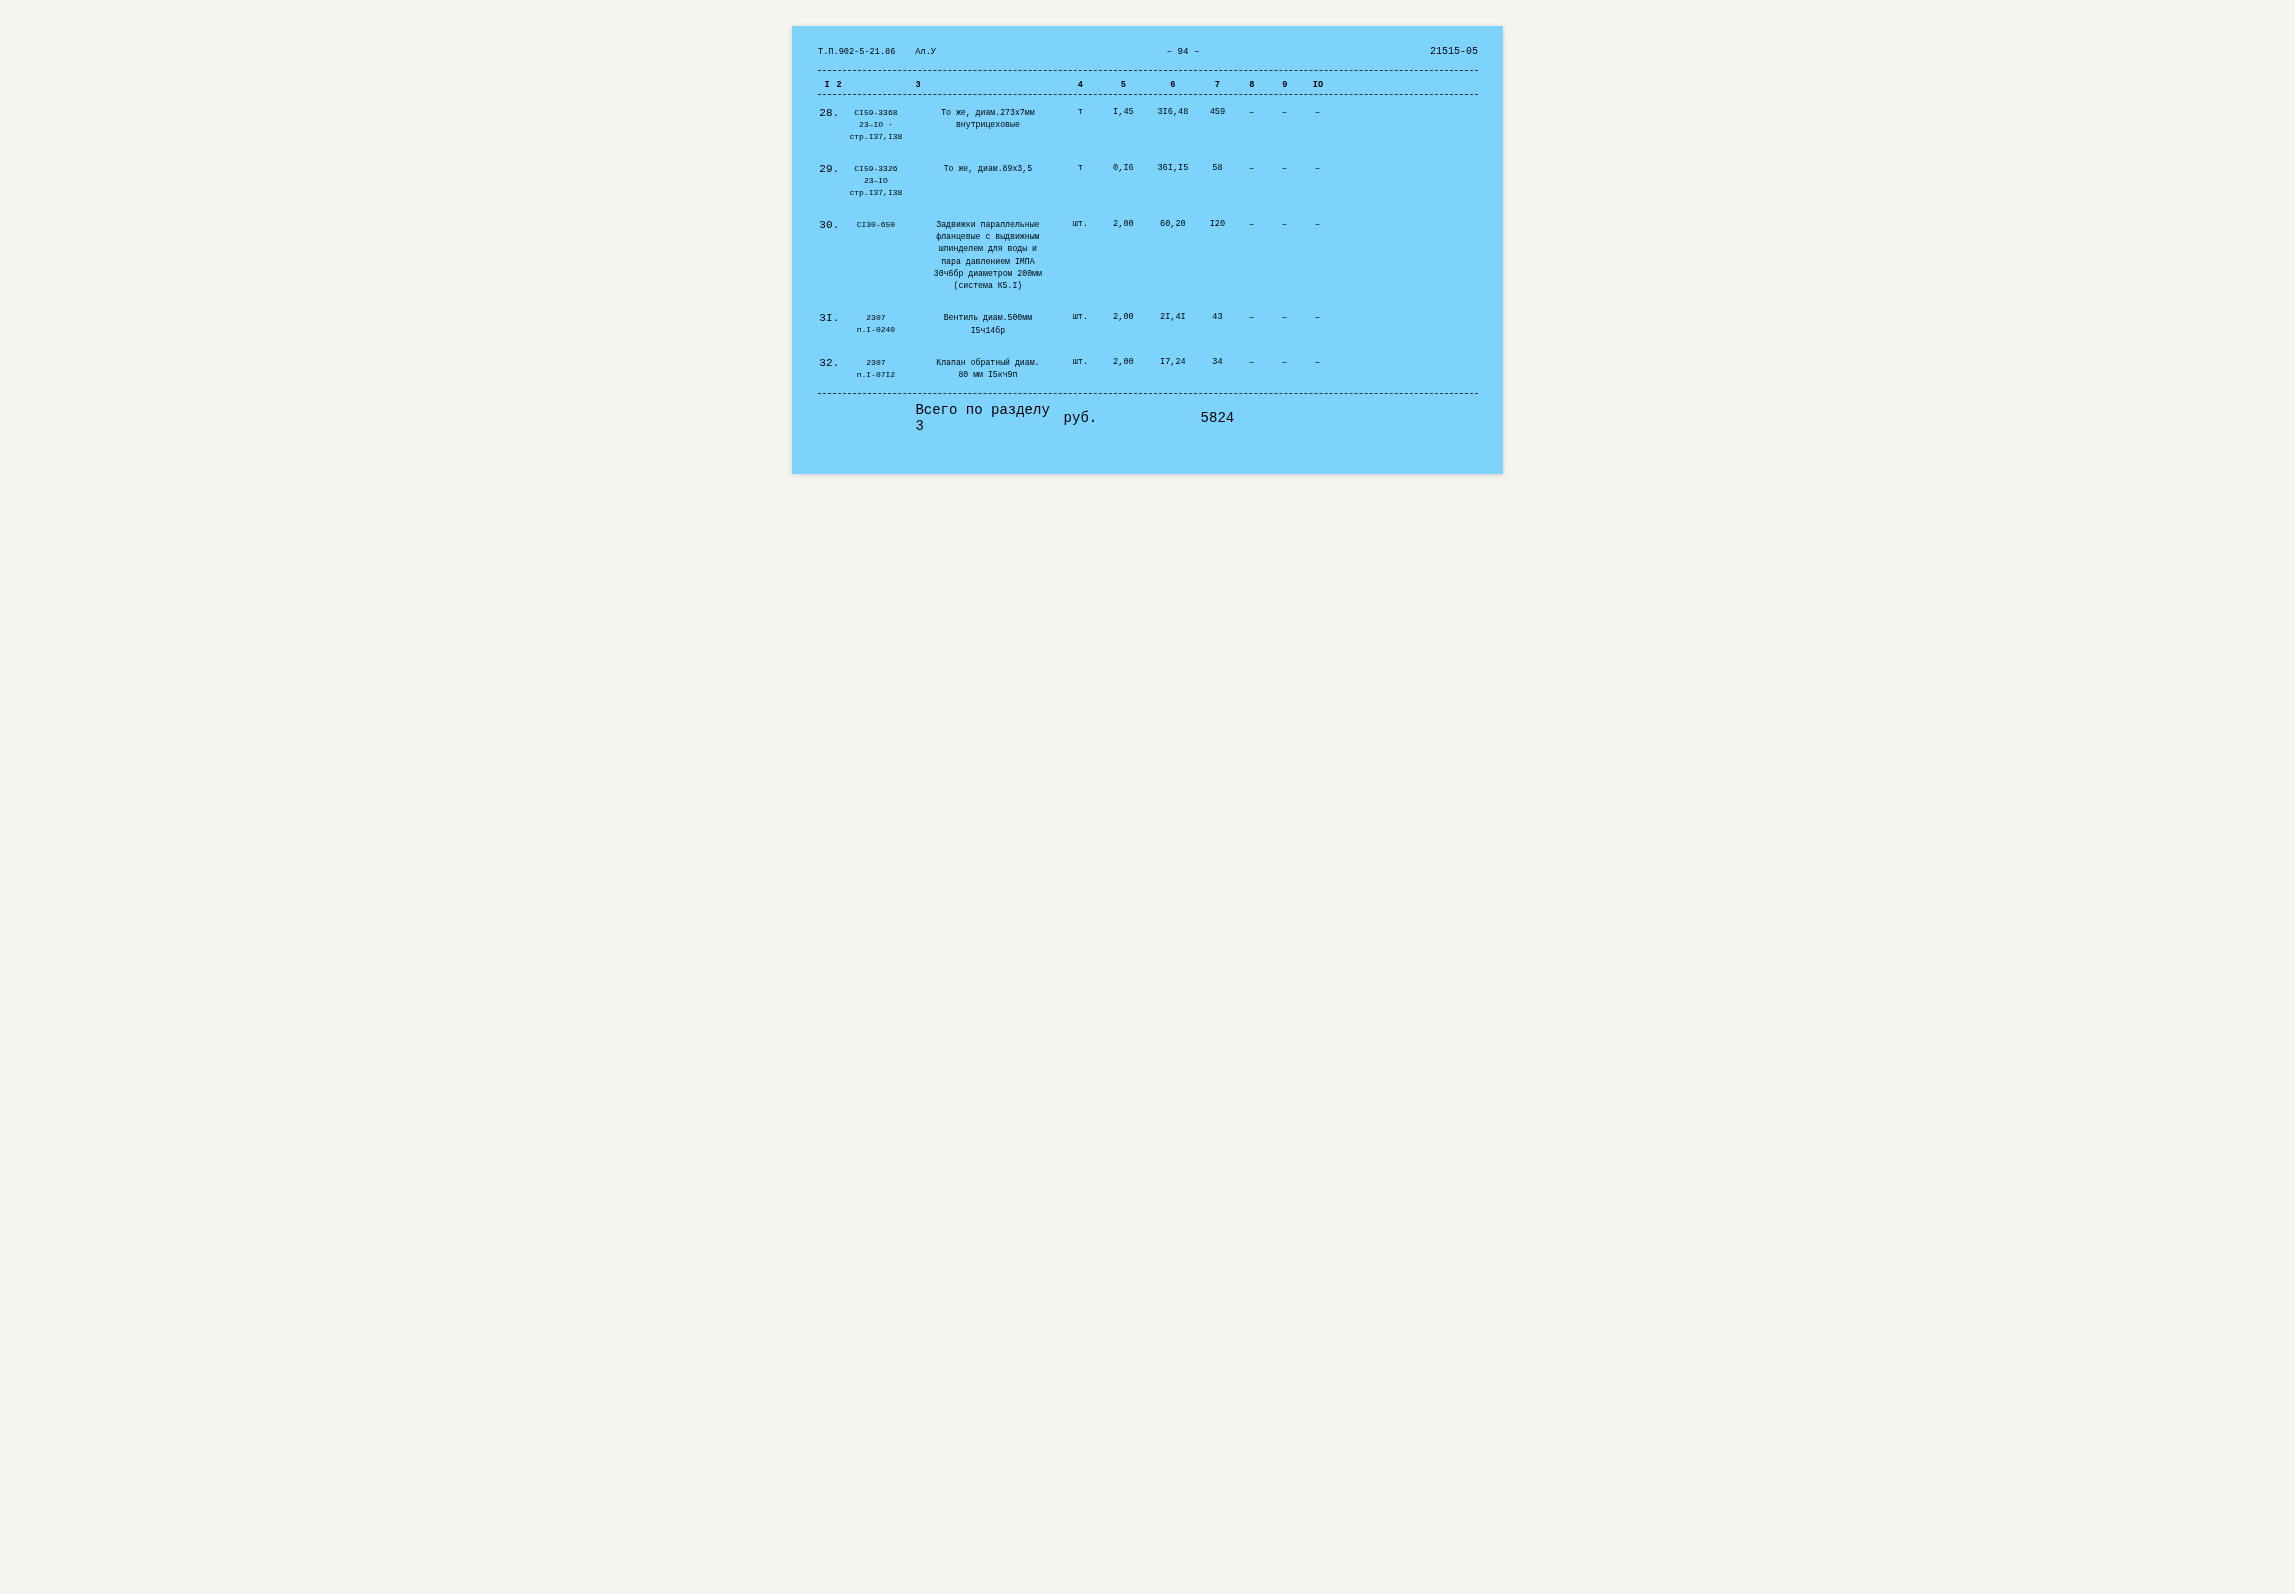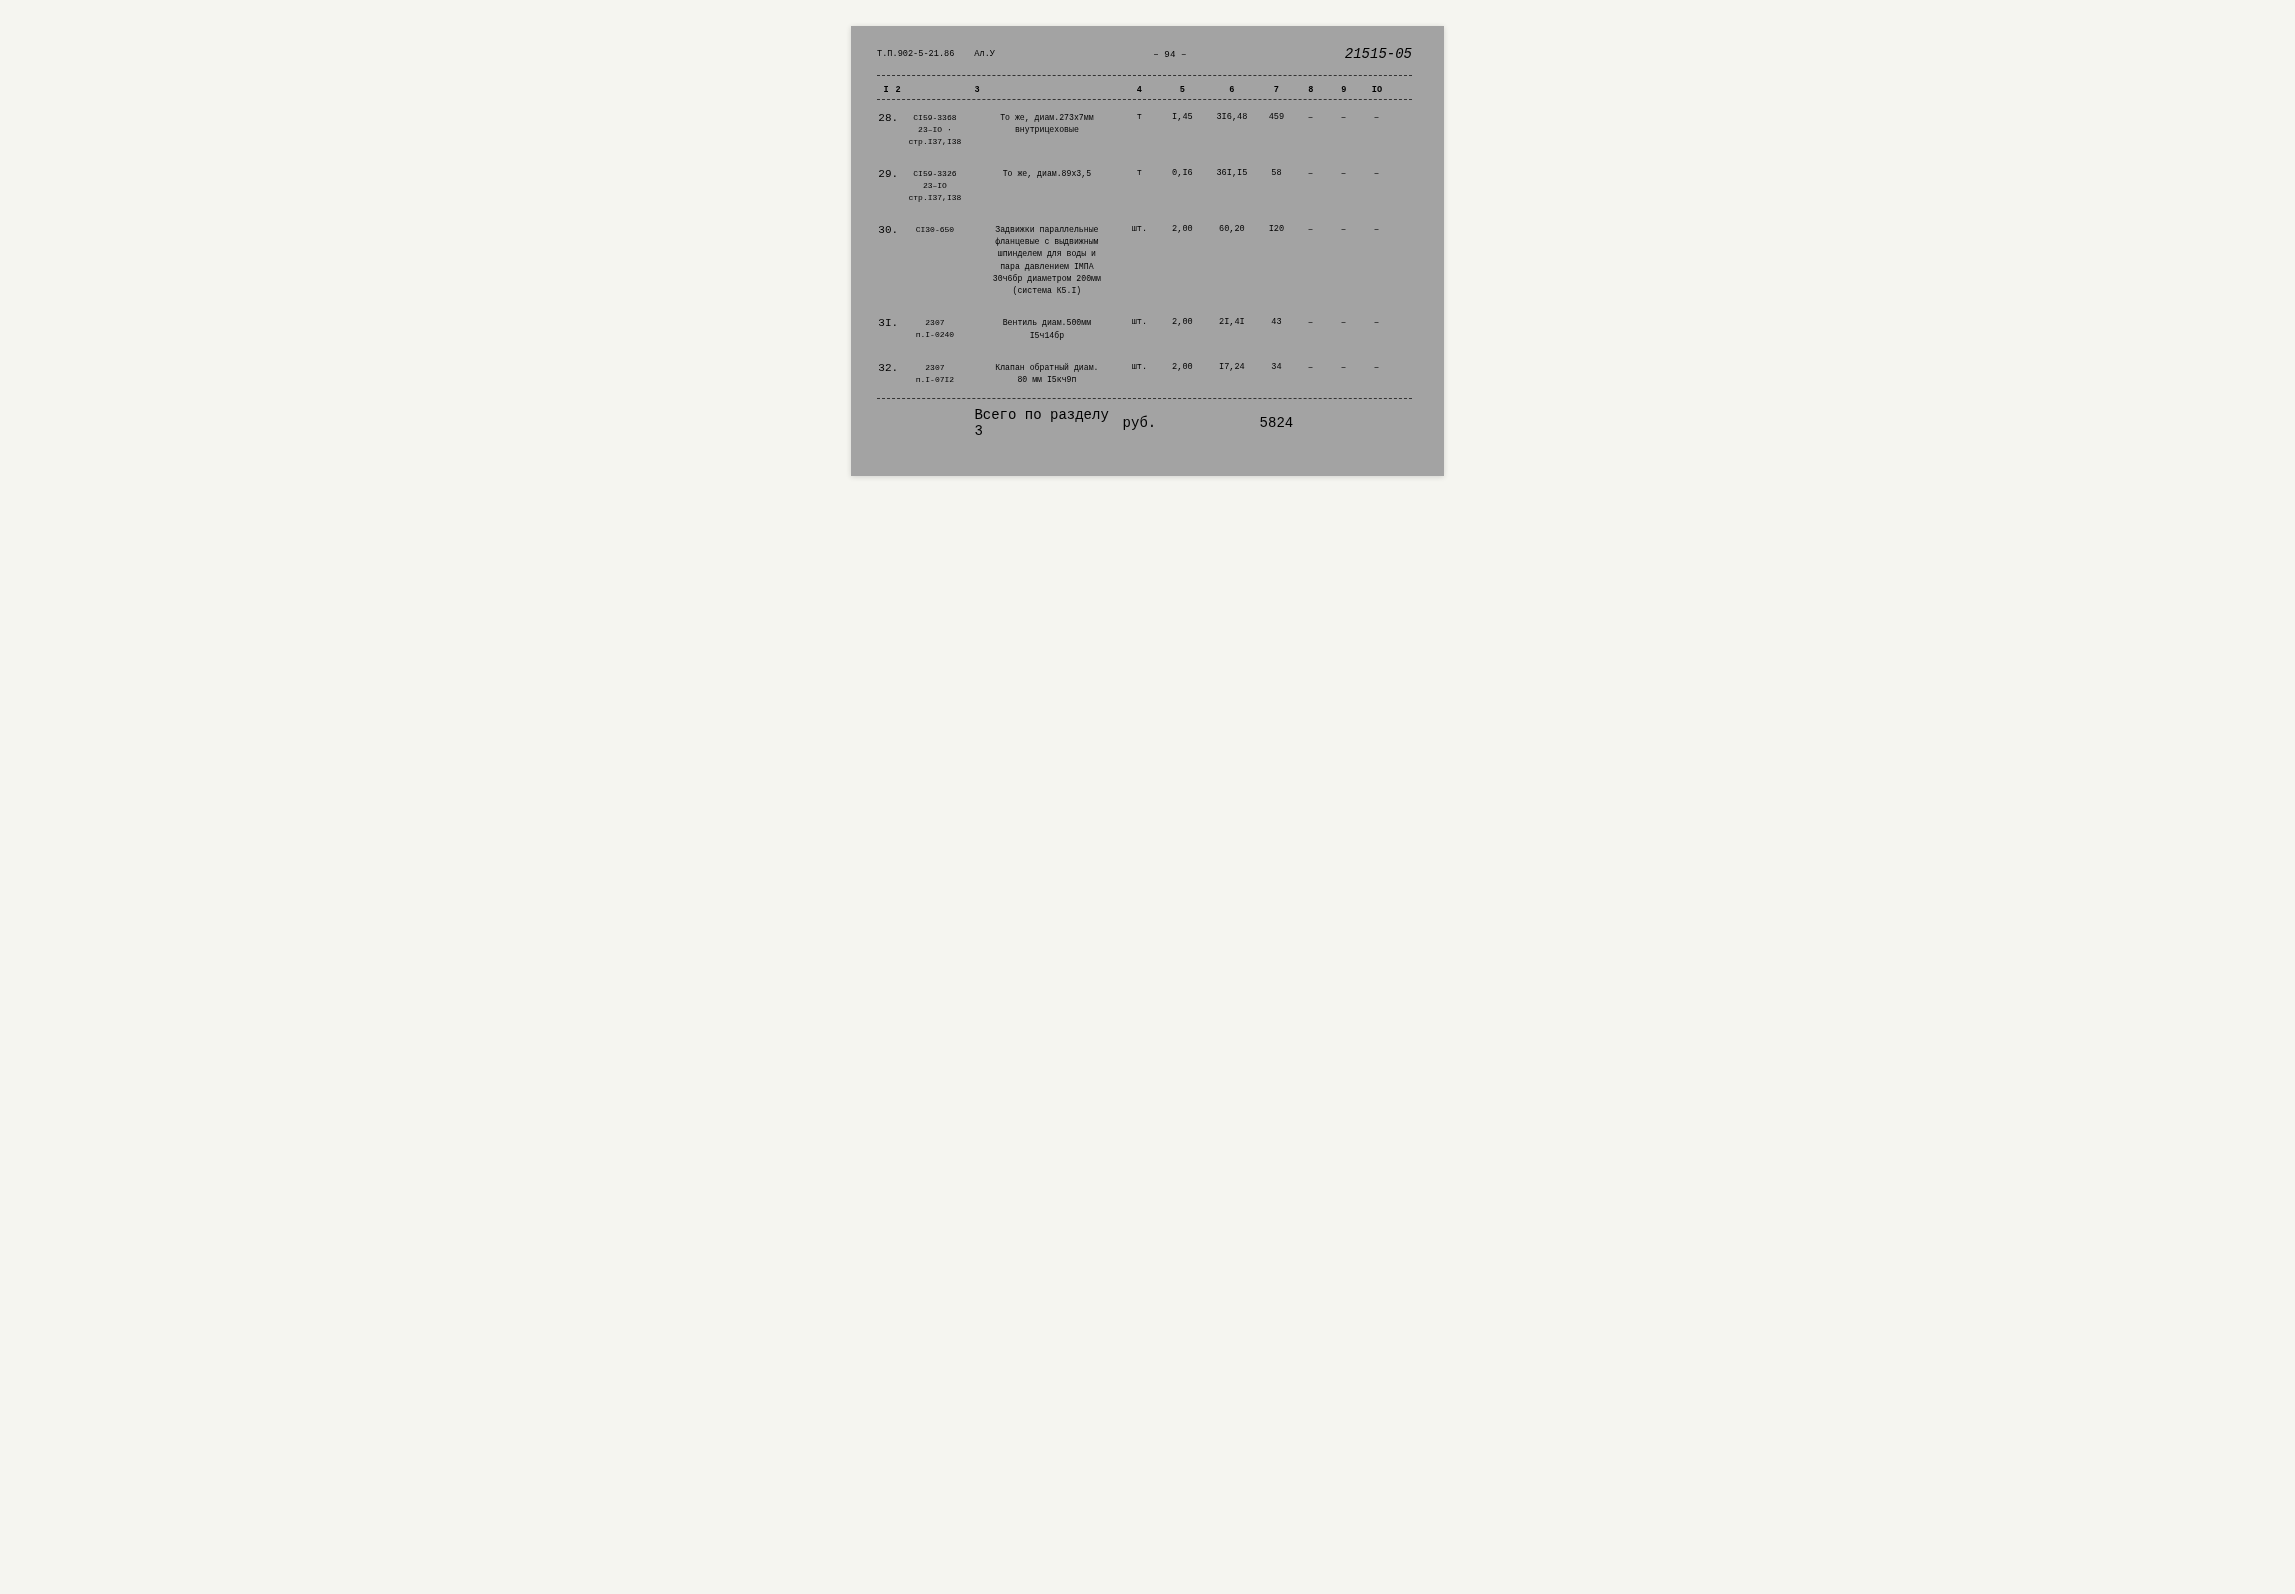--- a/index.html
+++ b/index.html
@@ -12,24 +12,24 @@
       background: #f5f5f0;
       font-family: 'Courier New', Courier, monospace;
       display: flex;
       justify-content: center;
       align-items: flex-start;
       padding: 26px 13px;
       min-height: 100vh;
     }
 
     .page {
-      background: #a3a3a3;
-      width: 593px;
+      background: #7dd3fc;
+      width: 711px;
       min-height: 448px;
-      padding: 20px 32px 33px 26px;
+      padding: 20px 25px 33px 26px;
       position: relative;
       box-shadow: 0 1.3px 5.3px rgba(0,0,0,0.15);
     }
 
     .header {
       display: flex;
       justify-content: space-between;
       align-items: center;
       margin-bottom: 13px;
       font-size: 8.6px;
@@ -38,22 +38,21 @@
     .header-left {
       display: flex;
       gap: 20px;
     }
 
     .header-center {
       font-size: 9.2px;
     }
 
     .header-right {
-      font-style: italic;
-      font-size: 14px;
+      font-size: 10px;
     }
 
     .dashed-line {
       border-top: 1.3px dashed #333;
       margin: 5.3px 0;
     }
 
     .table-container {
       width: 100%;
       margin-top: 3.3px;

